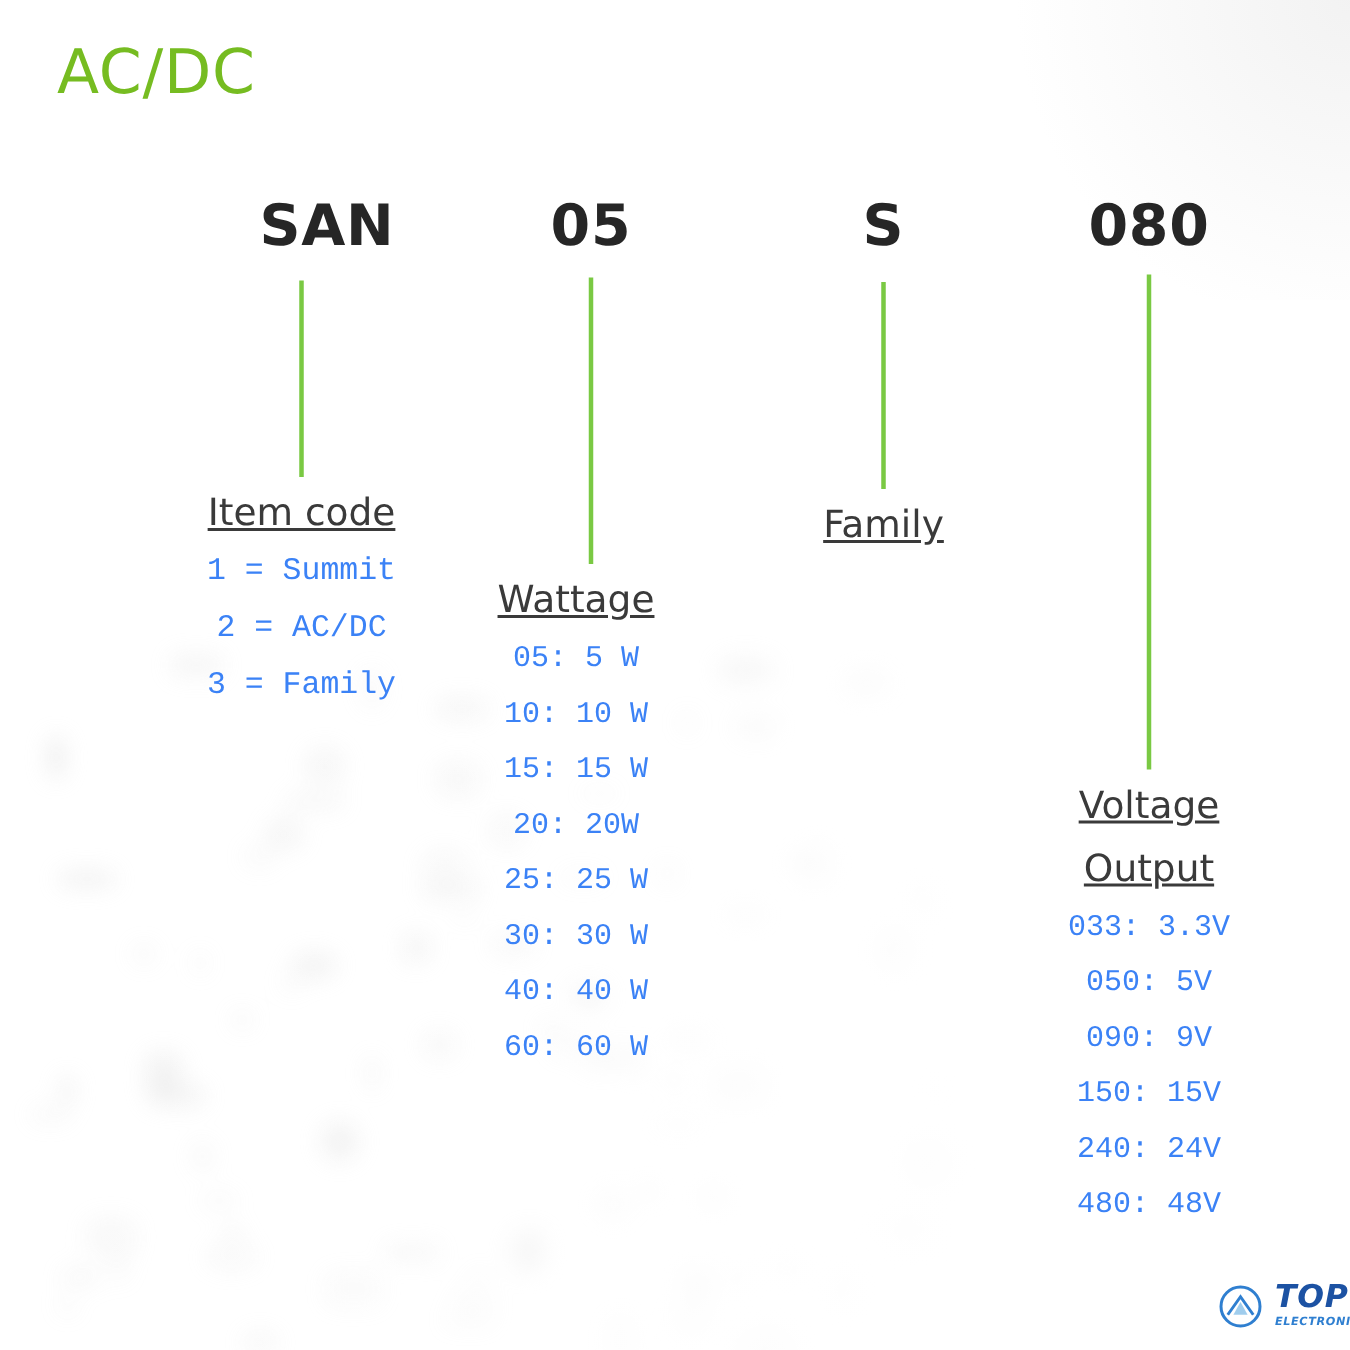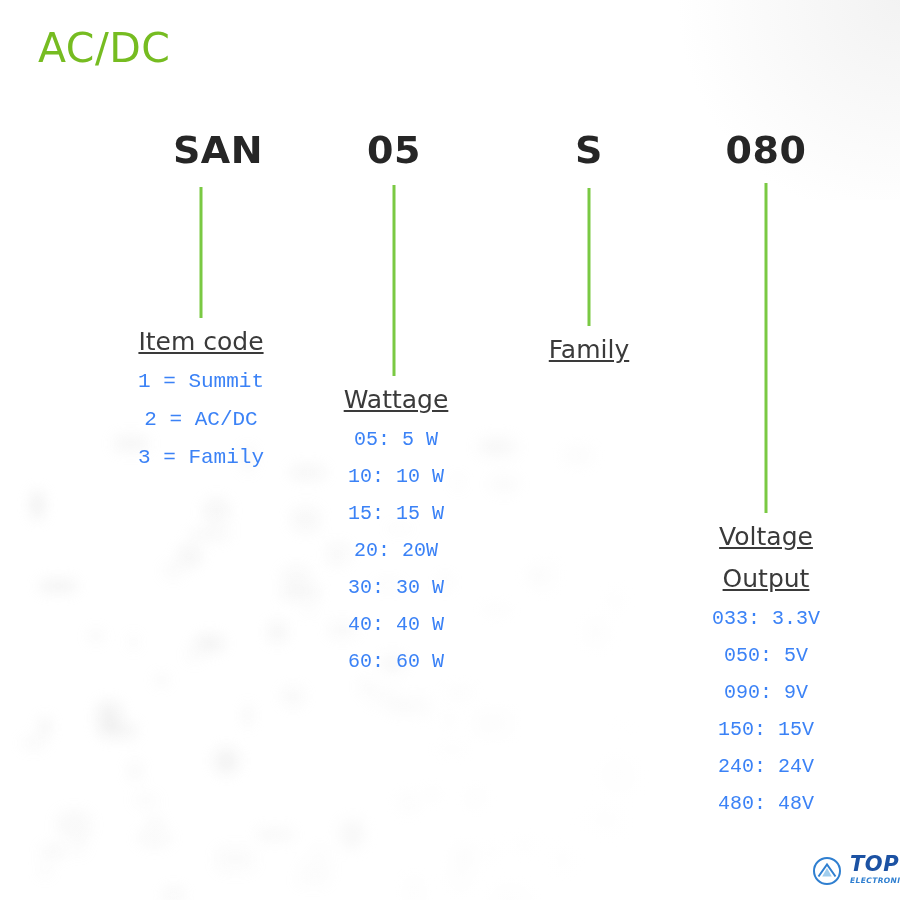--- a/index.html
+++ b/index.html
@@ -262,26 +262,27 @@
       <div class="connector" style="left: 766px; top: 183px; height: 330px; background: rgb(122, 201, 67);"></div>
     </div>
 
   <div id="callouts">
       <div class="desc" style="left: 201px; top: 321px;">
         <div class="head">Item code</div>
         <div class="row">1 = Summit</div>
         <div class="row">2 = AC/DC</div>
         <div class="row">3 = Family</div>
       </div>
-      <div class="desc sub-small" style="left: 396px; top: 379px;">
+      <div class="desc sub-small" style="left: 384px; top: 379px;">
         <div class="head">Wattage</div>
         <div class="row">05: 5 W</div>
         <div class="row">10: 10 W</div>
         <div class="row">15: 15 W</div>
         <div class="row">20: 20W</div>
+        <div class="row">25: 25 W</div>
         <div class="row">30: 30 W</div>
         <div class="row">40: 40 W</div>
         <div class="row">60: 60 W</div>
       </div>
       <div class="desc" style="left: 589px; top: 329px;">
         <div class="head">Family</div>
       </div>
       <div class="desc sub-small" style="left: 766px; top: 516px;">
         <div class="head">Voltage</div>
         <div class="head">Output</div>

